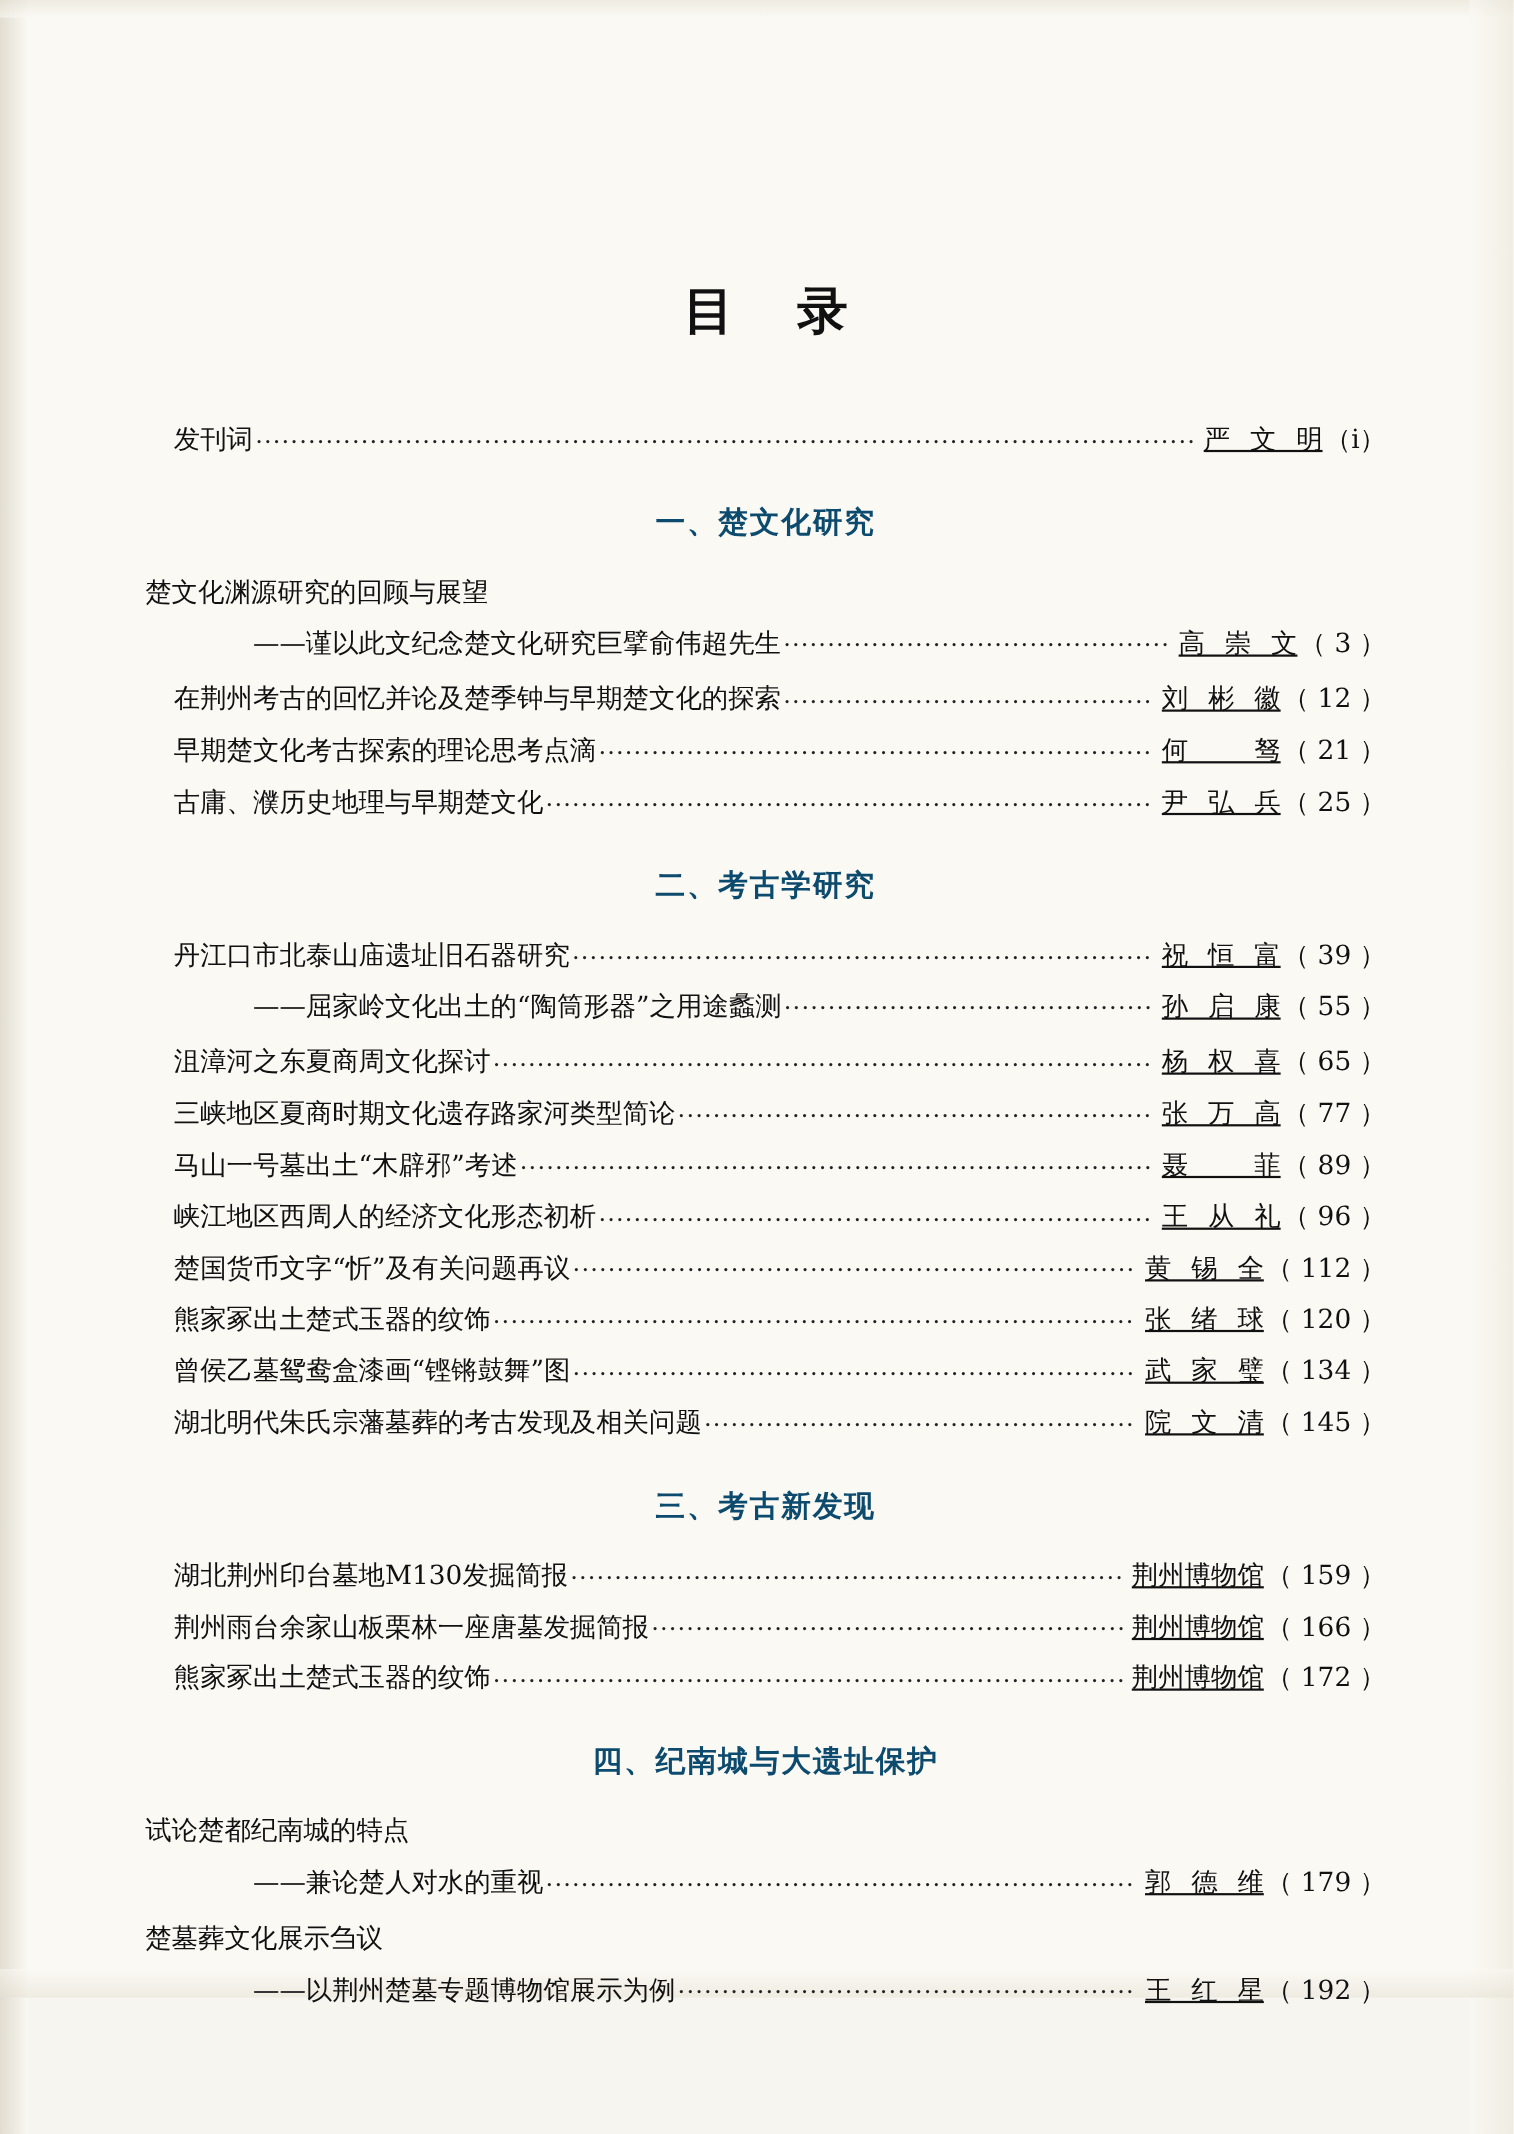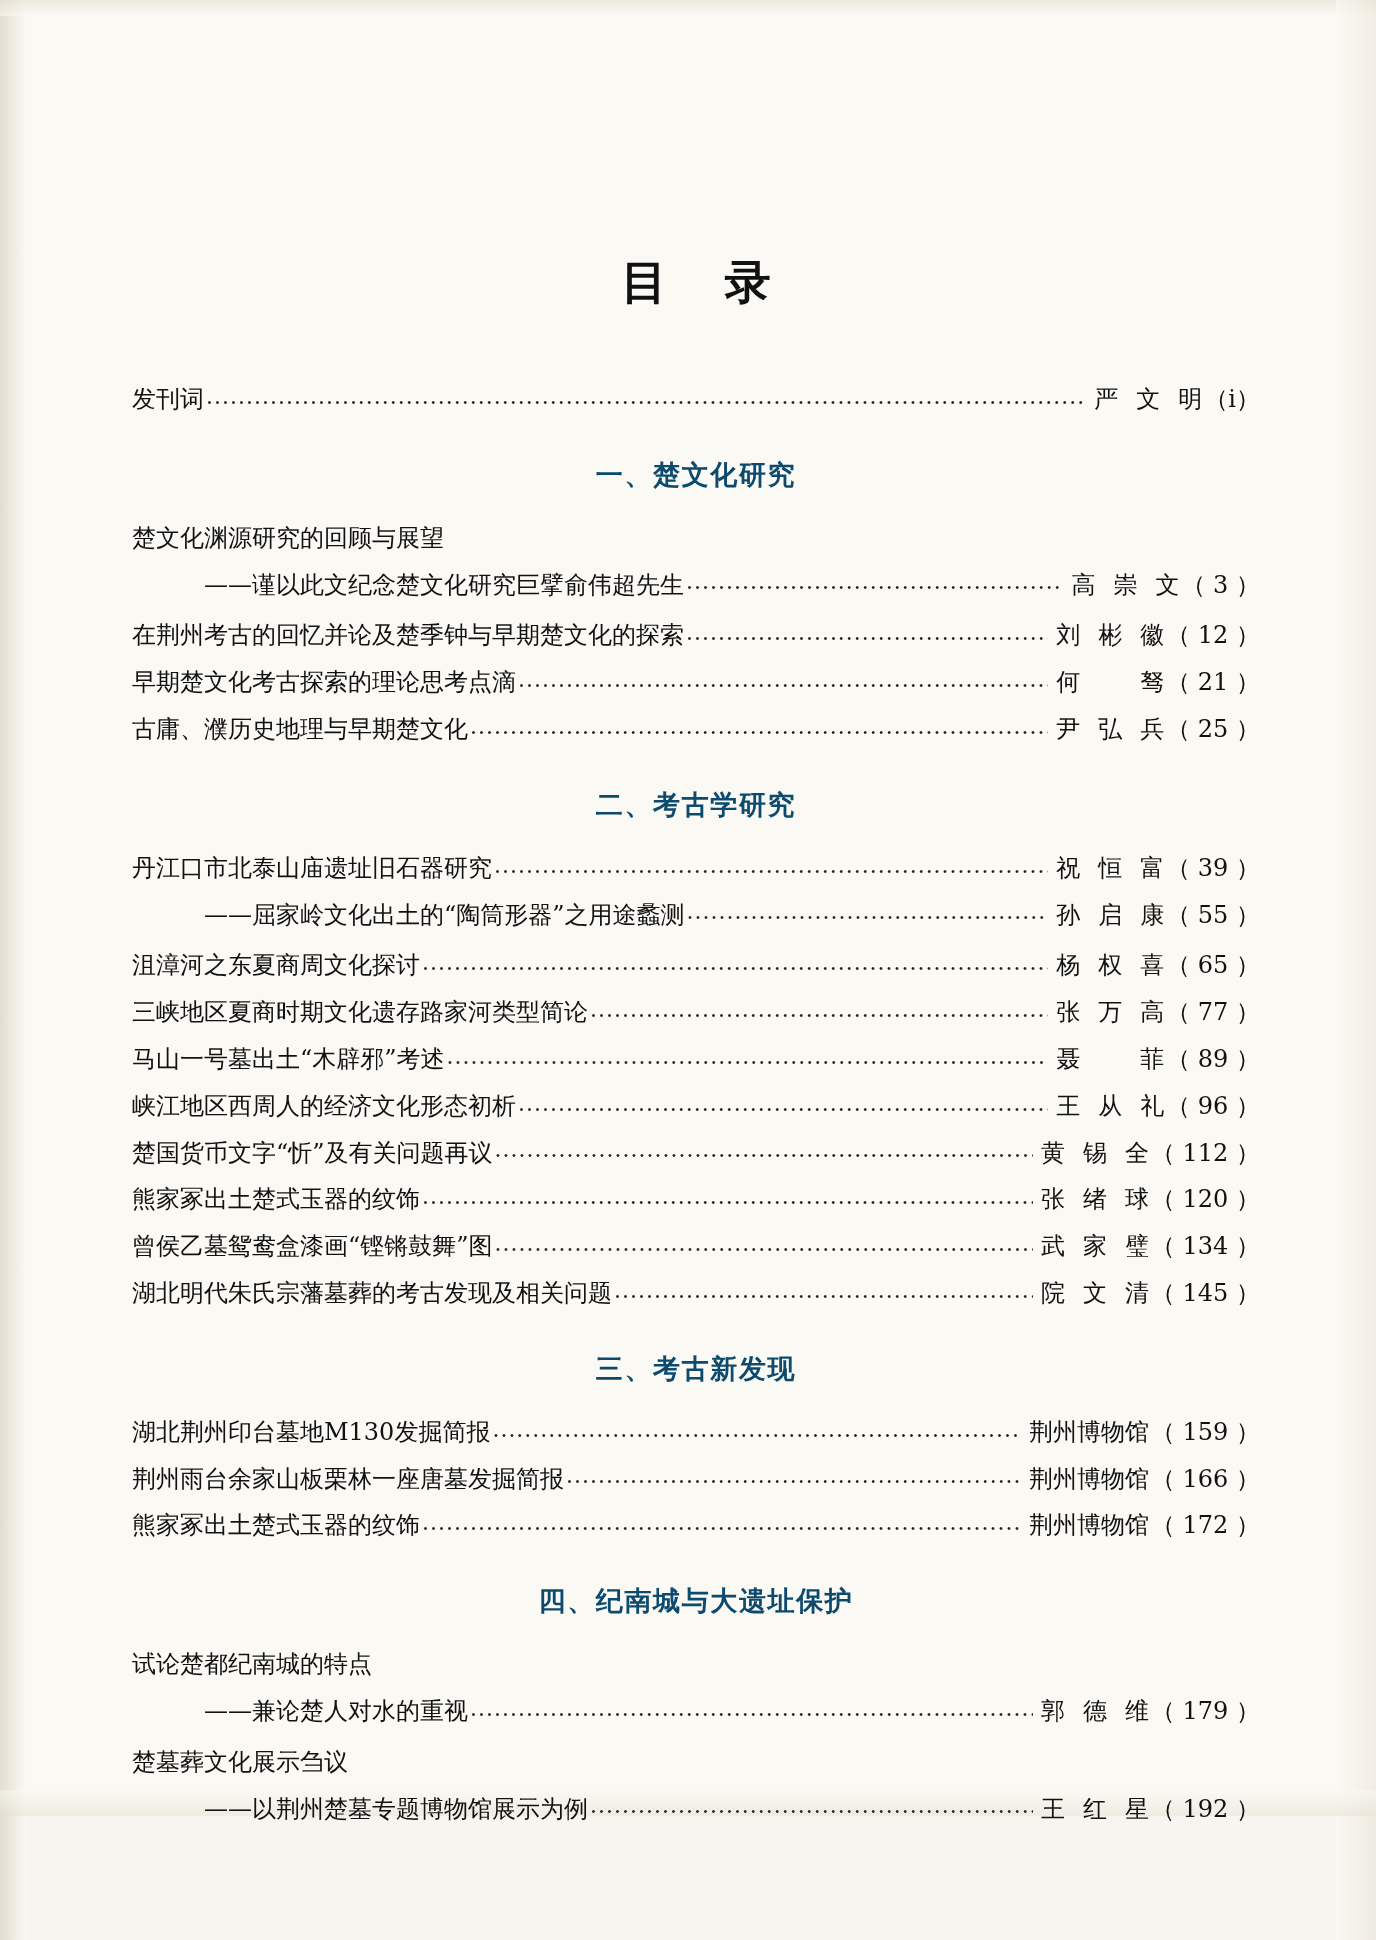--- a/index.html
+++ b/index.html
@@ -75,40 +75,42 @@
   .entry {
     display: flex;
     align-items: flex-end;
     font-size: 24px;
     line-height: 1.95;
     color: #111;
     white-space: nowrap;
   }
   .entry .t-title {
     flex: 0 0 auto;
+    margin-left: 26px;
   }
   .entry .leader {
     flex: 1 1 auto;
     overflow: hidden;
     margin: 0 2px 7px 2px;
     height: 1em;
     position: relative;
   }
   .entry .leader::before {
     content: "····································································································································································";
     letter-spacing: 1px;
     font-size: 22px;
     color: #222;
     display: block;
     line-height: 1em;
   }
   .entry .t-author {
     flex: 0 0 auto;
     text-align: right;
     padding-left: 6px;
+    text-decoration: underline;
   }
   .entry .t-page {
     flex: 0 0 auto;
     text-align: right;
     padding-left: 2px;
   }
   
   .entry-line1 {
     font-size: 24px;
     line-height: 1.95;

